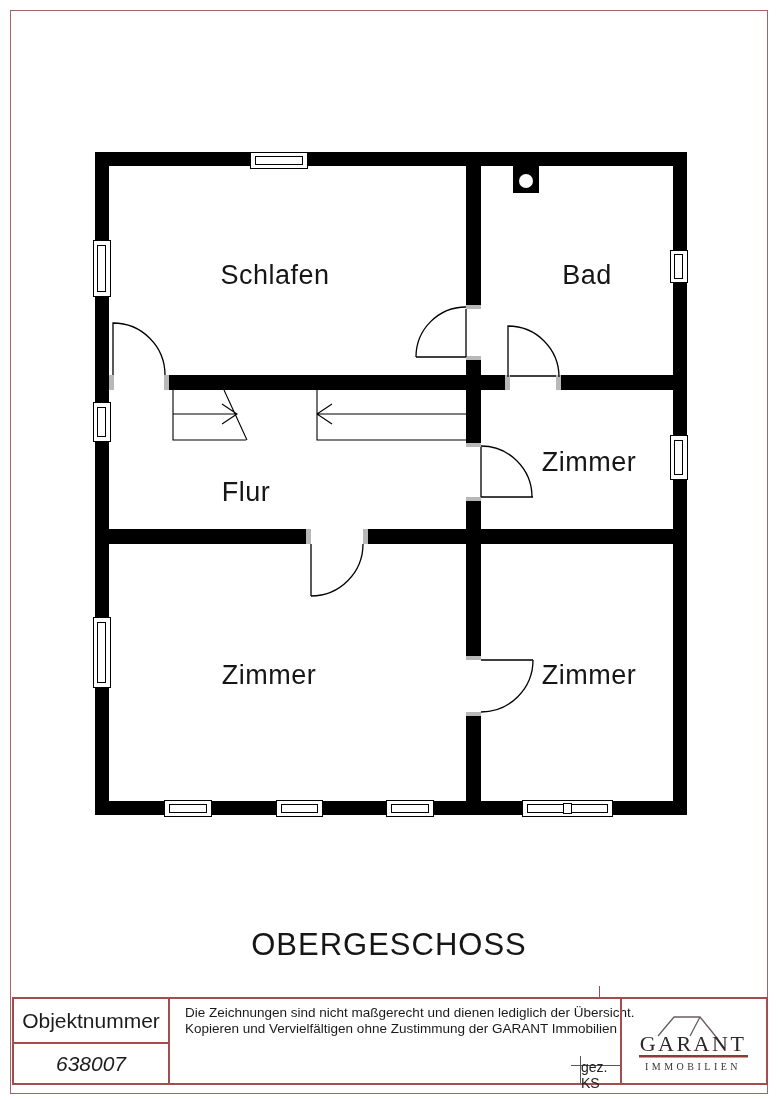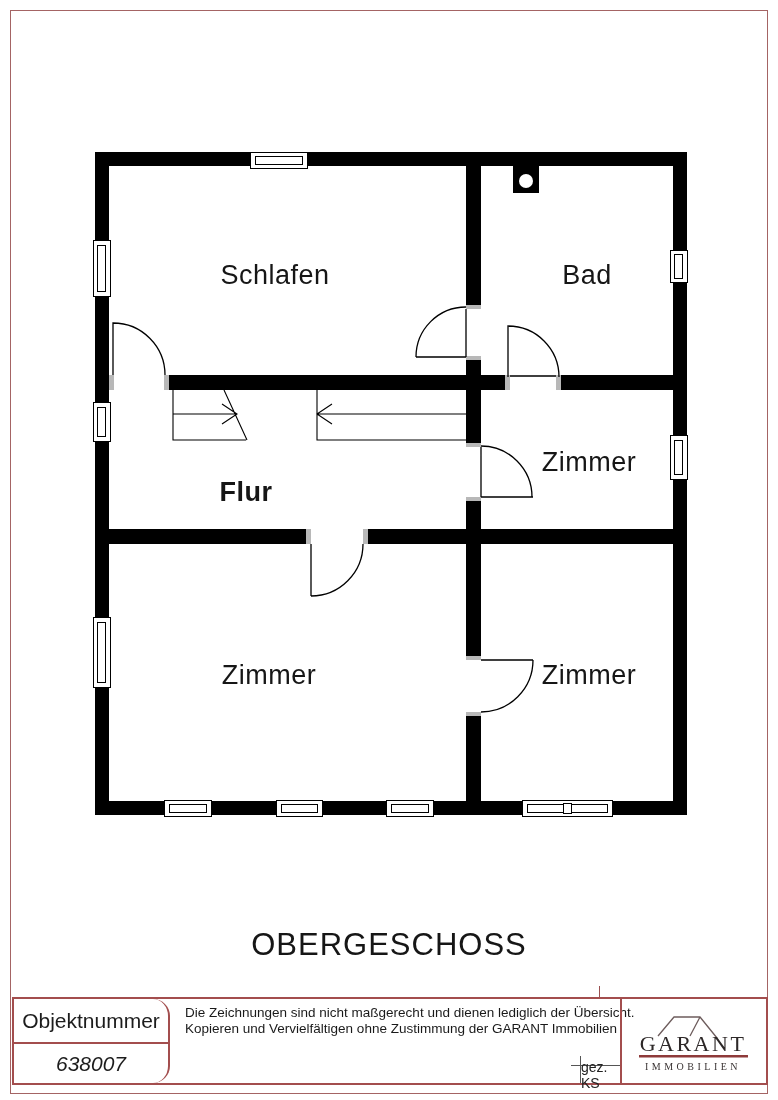--- a/index.html
+++ b/index.html
@@ -19,21 +19,21 @@
   .plan-title{
     position:absolute;left:389px;top:913px;transform:translate(-50%,-50%);
     font-size:31px;letter-spacing:1px;color:#161616;white-space:nowrap;margin-top:32px;
   }
   .footer-table{
     position:absolute;left:12px;top:997px;width:756px;height:88px;
     border:2px solid #a34e4e;box-sizing:border-box;background:#fff;
   }
   .ft-col1{
     position:absolute;left:0;top:0;width:156px;height:100%;
-    border-right:2px solid #a34e4e;box-sizing:border-box;border-radius:17px;
+    border-right:2px solid #a34e4e;box-sizing:border-box;
   }
   .ft-col1-top{
     height:45px;border-bottom:2px solid #a34e4e;box-sizing:border-box;
     display:flex;align-items:center;justify-content:center;
     font-size:21px;color:#1c1c1c;
   }
   .ft-col1-bottom{
     height:39px;display:flex;align-items:center;justify-content:center;
     font-size:21px;color:#1c1c1c;font-style:italic;
   }
@@ -158,21 +158,21 @@
   </g>
 
   <g fill="none" stroke="#000000" stroke-width="1.1">
     <path d="M173,390 L173,440 L246,440 M173,414 L236,414 M222,404 L237,414 L222,424 M224,390 L247,440"></path>
     <path d="M317,390 L317,440 L466,440 M317,414 L466,414 M332,404 L317,414 L332,424"></path>
   </g>
 </svg>
 
 <div class="room-label" style="left:275px;top:275px;">Schlafen</div>
 <div class="room-label" style="left:587px;top:275px;">Bad</div>
-<div class="room-label" style="left:246px;top:492px;font-weight:bold;">Flur</div>
+<div class="room-label" style="left:246px;top:492px;">Flur</div>
 <div class="room-label" style="left:589px;top:462px;">Zimmer</div>
 <div class="room-label" style="left:269px;top:675px;">Zimmer</div>
 <div class="room-label" style="left:589px;top:675px;">Zimmer</div>
 
 <div class="plan-title">OBERGESCHOSS</div>
 
 <div class="fold-tick"></div>
 
 <div class="footer-table">
 

